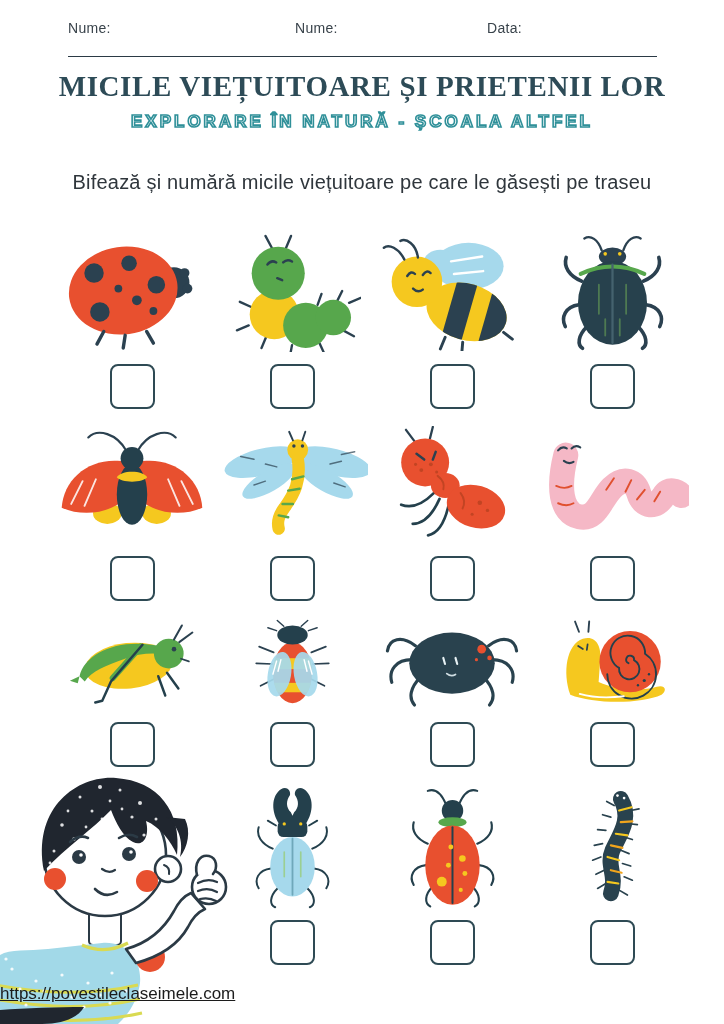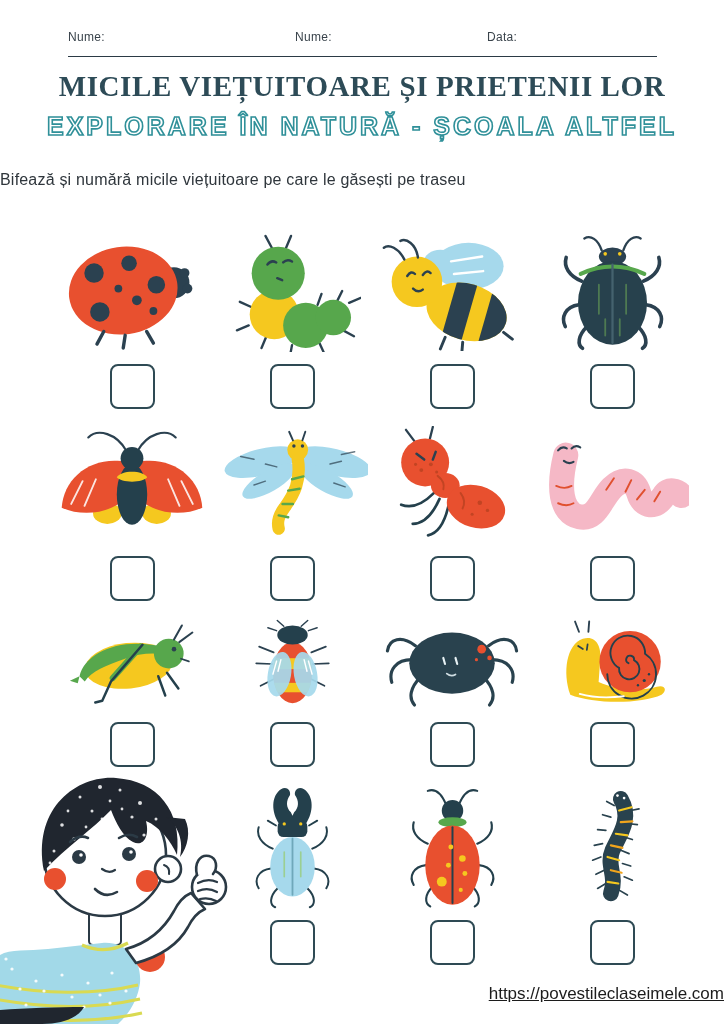--- a/index.html
+++ b/index.html
@@ -1,41 +1,41 @@
 <!DOCTYPE html>
 <html><head>
 <meta charset="utf-8">
 <style>
   html,body{margin:0;padding:0;background:#e9e9e9;}
   .page{position:relative;width:724px;height:1024px;margin:0 auto;background:#ffffff;
         overflow:hidden;font-family:"Liberation Sans",sans-serif;}
   
-  .form-label{position:absolute;top:30px;font-size:12px;color:#39434b;letter-spacing:.3px;}
+  .form-label{position:absolute;top:20px;font-size:14px;color:#39434b;letter-spacing:.3px;}
   #f-nume{left:68px}#f-clasa{left:295px}#f-data{left:487px}
   .form-line{position:absolute;top:56px;left:68px;width:589px;border-top:1.7px solid #2b3a45;}
   
   .title{position:absolute;top:70px;left:0;width:100%;text-align:center;
          font-size:29px;font-weight:800;letter-spacing:.6px;color:#2d4b57;font-family:Liberation Serif, serif;}
   .subtitle{position:absolute;top:112px;left:0;width:100%;text-align:center;
-         font-size:25px;font-weight:800;letter-spacing:3px;color:#ffffff;
+         font-size:17px;font-weight:800;letter-spacing:3px;color:#ffffff;
          -webkit-text-stroke:1.6px #2f9099;}
-  .instruction{position:absolute;top:171px;left:0;width:100%;
-         font-size:16px;color:#2f363c;letter-spacing:.2px;}
+  .instruction{position:absolute;top:171px;left:0;width:100%;text-align:center;
+         font-size:20px;color:#2f363c;letter-spacing:.2px;}
   
   .grid{position:absolute;top:232px;left:52px;width:640px;display:grid;
         grid-template-columns:repeat(4,160px);grid-template-rows:192px 192px 168px 235px;}
   .cell{display:flex;flex-direction:column;align-items:center;}
   .art{display:flex;align-items:center;justify-content:center;}
   .r12 .art{height:120px;margin-bottom:12px;}
   .r3 .art{height:96px;margin-bottom:10px;}
   .r4 .art{height:126px;margin-bottom:10px;}
   .checkbox{width:41px;height:41px;border:2.6px solid #2e4a54;border-radius:8px;background:#fff;}
   
-  .footer{position:absolute;top:984px;left:0;width:100%;text-align:right;
-          padding-left:50px;box-sizing:border-box;font-size:17px;}
+  .footer{position:absolute;top:984px;left:0;width:100%;text-align:left;
+          box-sizing:border-box;font-size:17px;}
   .footer a{color:#1c1c1c;text-decoration:underline;cursor:pointer;}
   
   .boy{position:absolute;left:-8px;bottom:0;width:252px;height:265px;}
   svg{display:block;}
 </style>
 </head>
 <body>
 
 <div class="page">
 

